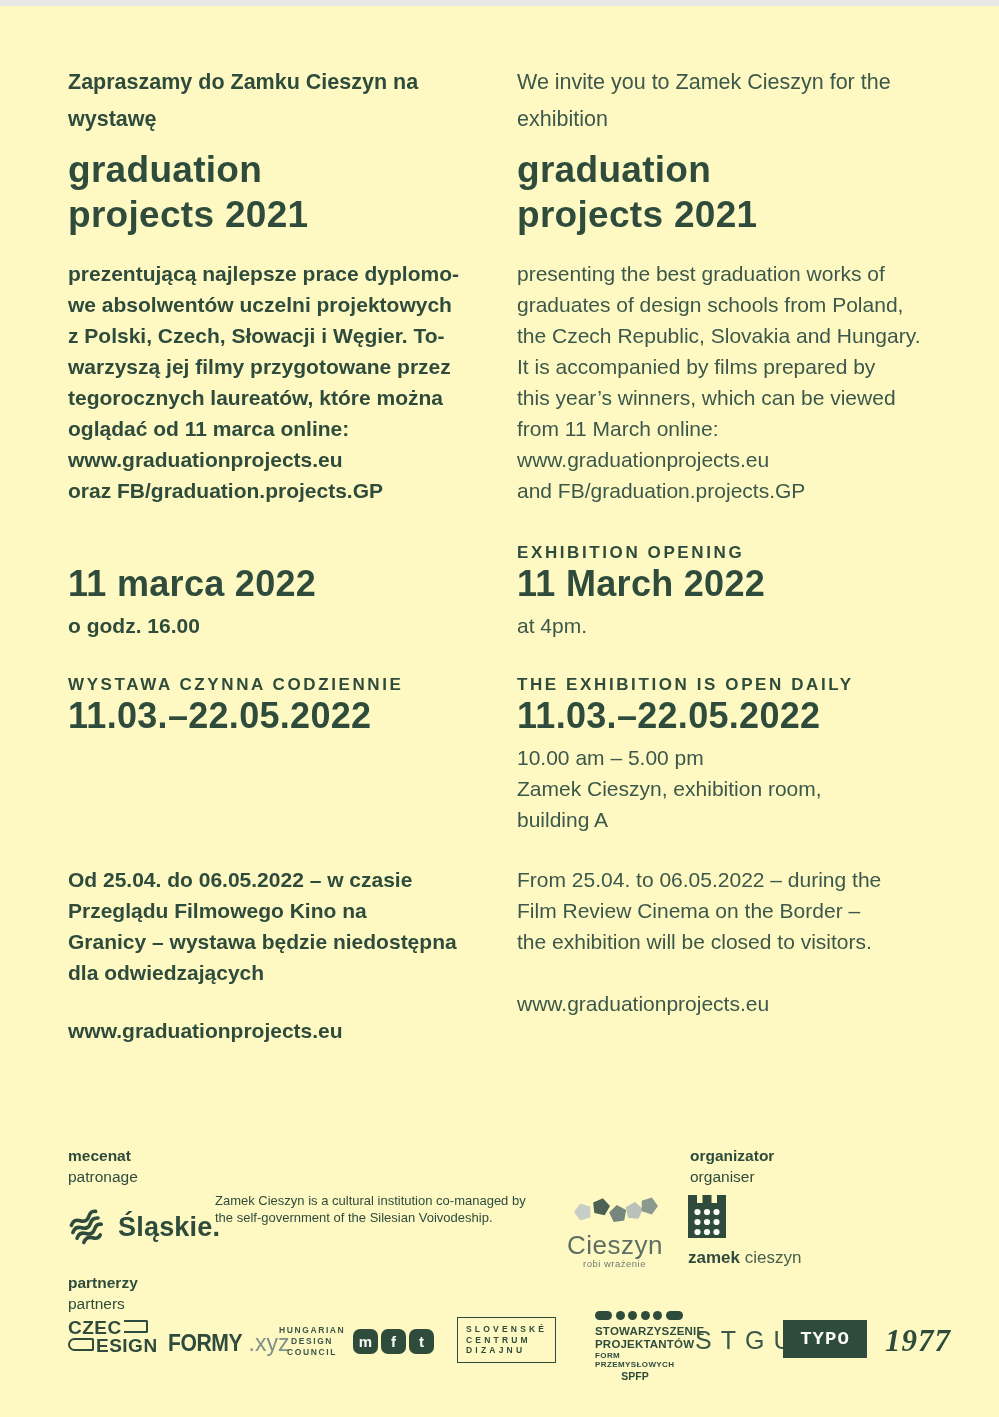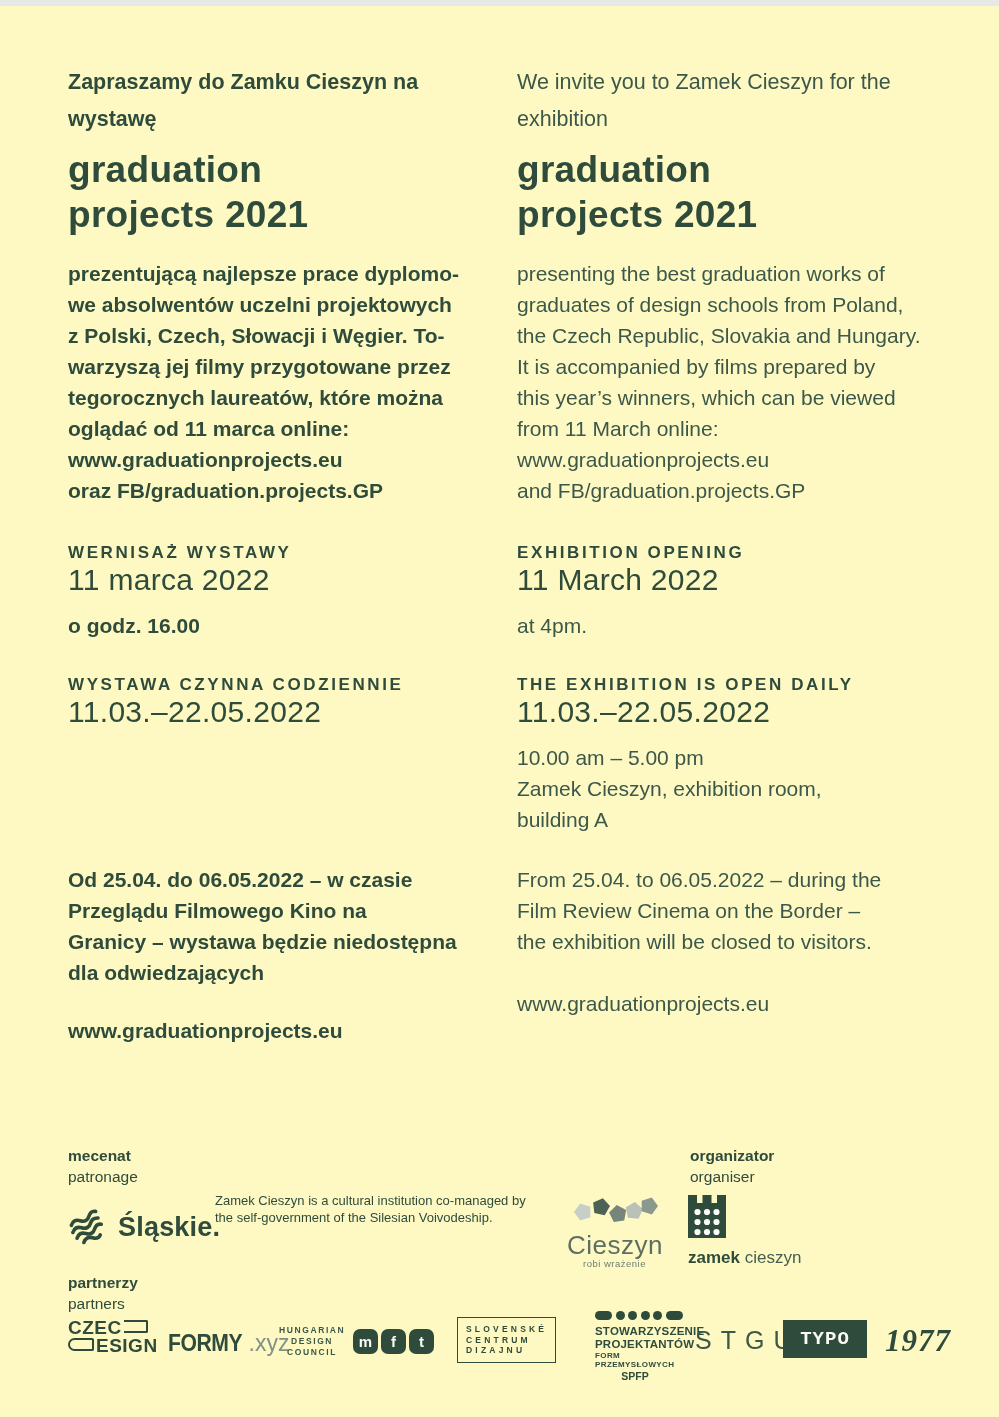--- a/index.html
+++ b/index.html
@@ -19,21 +19,21 @@
   .col-r{left:517px;width:450px;}
 
   .intro{top:58px;font-size:21.5px;line-height:37px;}
   .bold{font-weight:700;}
   .reg{font-weight:400;color:#3c584a;}
   .title{top:141px;font-size:37px;line-height:45px;font-weight:700;letter-spacing:.3px;}
   .desc{top:252px;font-size:21px;line-height:31px;}
   .kicker{font-size:17px;font-weight:700;letter-spacing:2.6px;}
   .k1{top:537px;}
   .k2{top:669px;}
-  .bigdate{font-size:30px;font-weight:400;letter-spacing:.3px;}
+  .bigdate{font-size:36px;font-weight:700;letter-spacing:.3px;}
   .d1{top:557px;}
   .d2{top:689px;}
   .sub{font-size:21px;line-height:31px;}
   .t1{top:604px;}
   .t2{top:736px;}
   .closure{top:858px;font-size:21px;line-height:31px;}
   .www-l{top:1013px;}
   .www-r{top:986px;}
   .www{font-size:21px;}
 
@@ -97,21 +97,20 @@
   <div class="abs col-l title ml">graduation
 projects 2021</div>
   <div class="abs col-l desc bold ml">prezentującą najlepsze prace dyplomo-
 we absolwentów uczelni projektowych
 z Polski, Czech, Słowacji i Węgier. To-
 warzyszą jej filmy przygotowane przez
 tegorocznych laureatów, które można
 oglądać od 11 marca online:
 www.graduationprojects.eu
 oraz FB/graduation.projects.GP</div>
-  <div class="abs col-l kicker k1">WERNISAŻ WYSTAWY</div>
   <div class="abs col-l bigdate d1">11 marca 2022</div>
   <div class="abs col-l sub bold t1">o godz. 16.00</div>
   <div class="abs col-l kicker k2">WYSTAWA CZYNNA CODZIENNIE</div>
   <div class="abs col-l bigdate d2">11.03.–22.05.2022</div>
   <div class="abs col-l closure bold ml">Od 25.04. do 06.05.2022 – w czasie
 Przeglądu Filmowego Kino na
 Granicy – wystawa będzie niedostępna
 dla odwiedzających</div>
   <div class="abs col-l www www-l bold">www.graduationprojects.eu</div>
 

